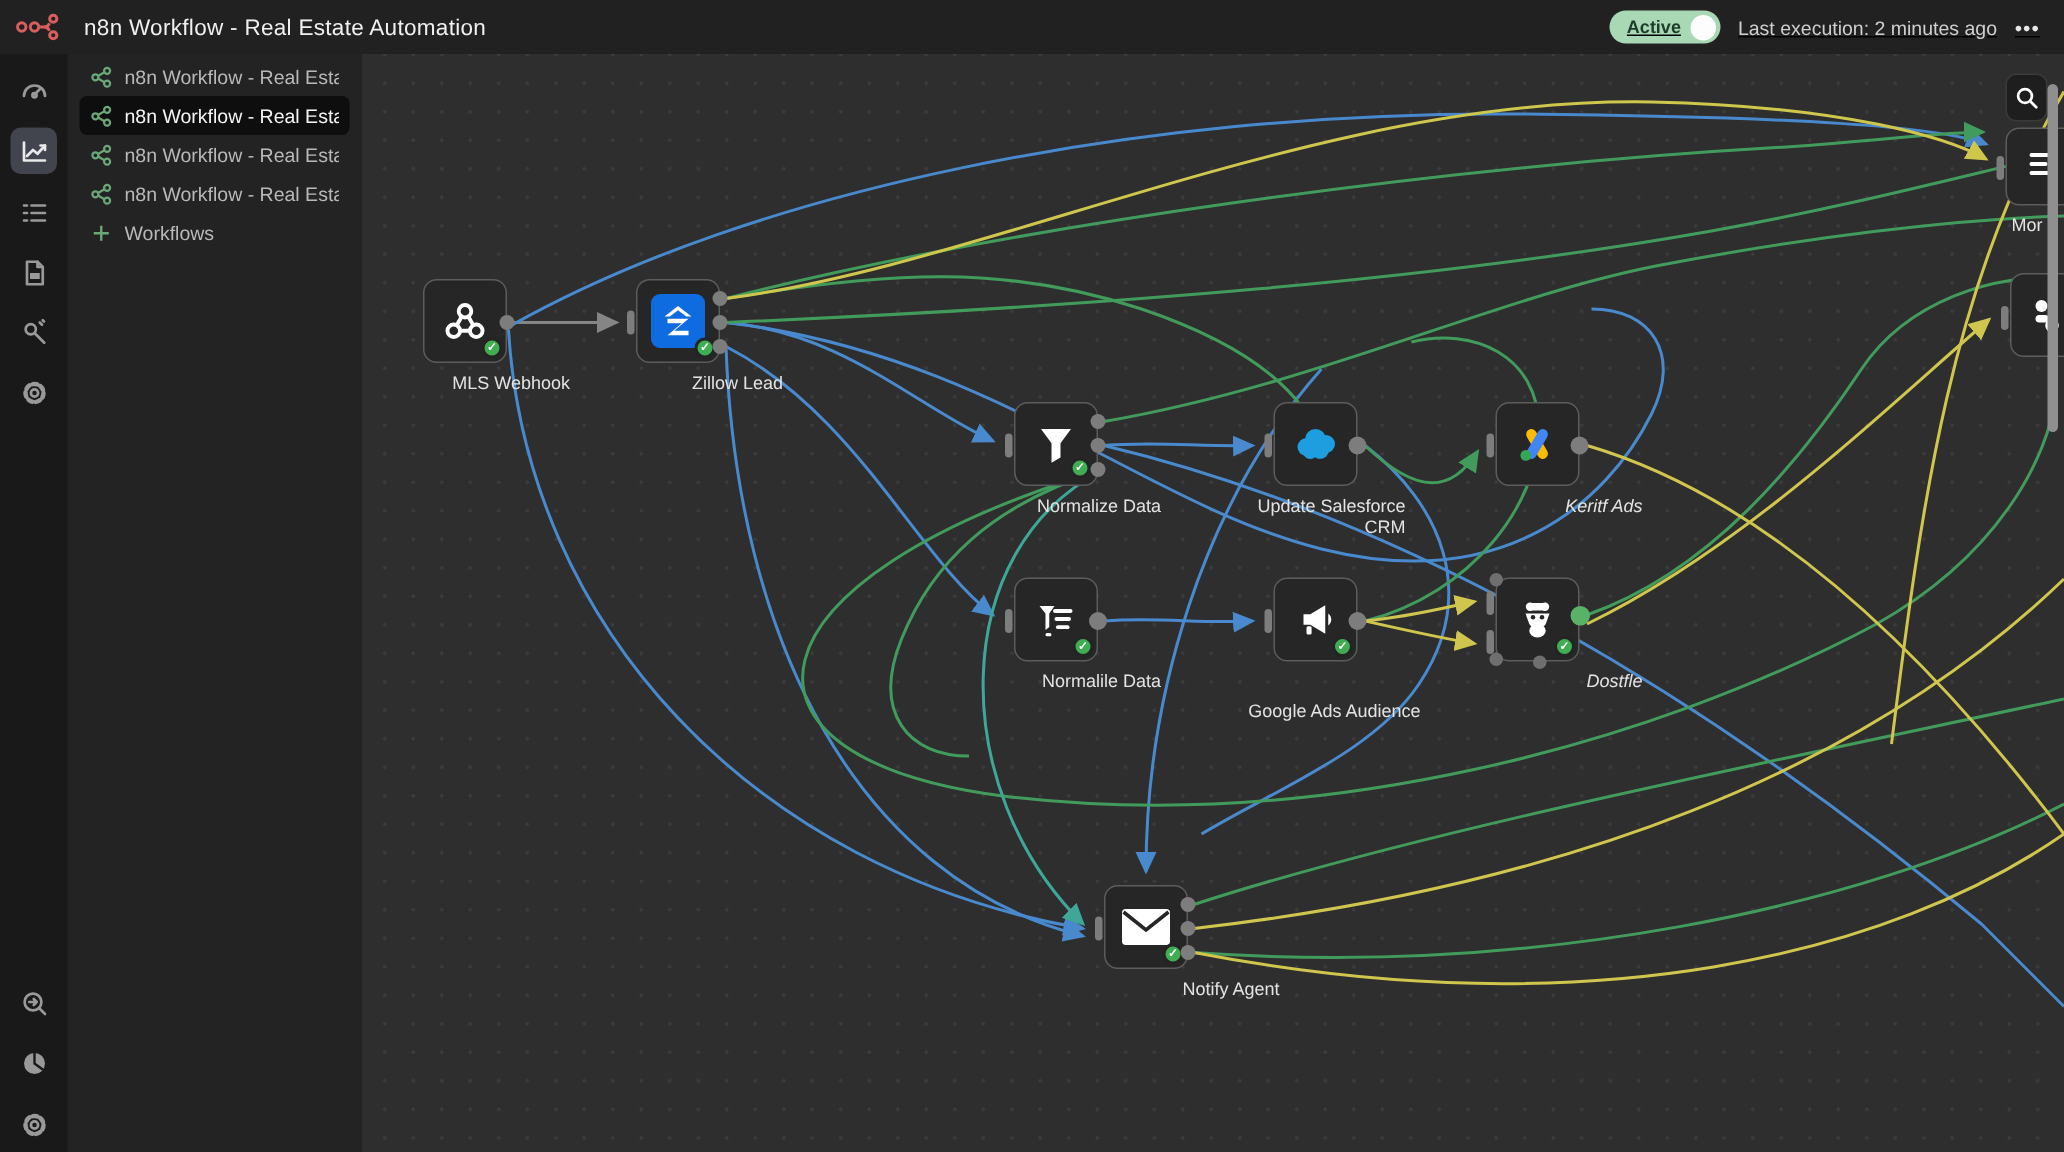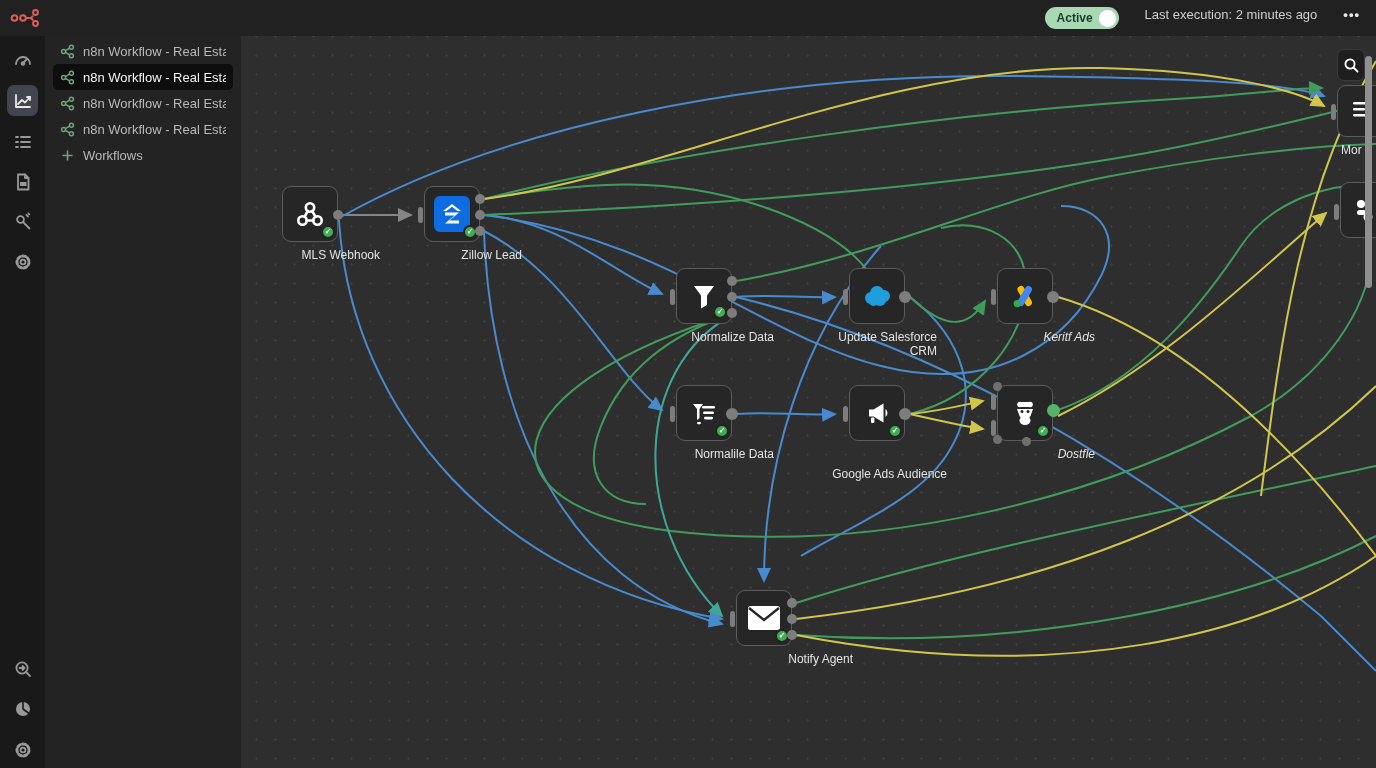--- a/index.html
+++ b/index.html
@@ -3,21 +3,21 @@
 <meta charset="utf-8">
 <style>
   * { margin:0; padding:0; box-sizing:border-box; }
   html,body { width:1376px; height:768px; background:#1b1b1b; font-family:"Liberation Sans",sans-serif; overflow:hidden; }
   .app { position:relative; width:1376px; height:768px; }
 
   
   .header { position:absolute; left:0; top:0; width:1376px; height:36px; background:#212121; display:flex; align-items:center; z-index:30; }
   .logo { margin-left:8px; width:34px; height:26px; display:flex; align-items:center; justify-content:center; }
   .header-title { margin-left:14px; color:#f0f0f0; font-size:15px; letter-spacing:.2px; }
-  .header-right { margin-left:auto; display:flex; align-items:flex-start; gap:26px; padding-right:16px; }
+  .header-right { margin-left:auto; display:flex; align-items:center; gap:12px; padding-right:16px;text-decoration:underline; }
   .status-pill { display:flex; align-items:center; gap:6px; background:#a9d9b4; border-radius:12px; padding:2px 3px 2px 12px; height:22px; }
   .status-pill .txt { color:#1d3b2a; font-size:12px; font-weight:bold; }
   .status-pill .knob { width:17px; height:17px; border-radius:50%; background:#fdfdfd; }
   .last-exec { color:#cfcfcf; font-size:13px; }
   .ellipsis { color:#e8e8e8; font-size:13px; letter-spacing:1px; font-weight:bold; cursor:pointer; }
 
   
   .rail { position:absolute; left:0; top:36px; width:45px; height:732px; background:#191919; z-index:25; }
   .rail-icon { position:absolute; left:7px; width:31px; height:31px; display:flex; align-items:center; justify-content:center; border-radius:7px; cursor:pointer; }
   .rail-icon.active { background:#42454e; }
@@ -69,20 +69,21 @@
           <circle cx="4.5" cy="11" r="2.8"></circle>
             <circle cx="13" cy="11" r="2.8"></circle>
           <path d="M16,11 h3.5"></path>
             <path d="M19.5,11 q2.5,0 3.5,-2.5"></path>
             <path d="M19.5,11 q2.5,0 3.5,2.5"></path>
           <circle cx="25.5" cy="5.5" r="2.4"></circle>
             <circle cx="25.5" cy="16.5" r="2.4"></circle>
         </g>
       </svg>
     </div>
+    <div class="header-title">n8n Workflow - Real Estate Automation</div>
     <div class="header-right">
       <div class="status-pill">
         <span class="txt">Active</span>
         <span class="knob"></span>
       </div>
       <div class="last-exec">Last execution: 2 minutes ago</div>
       <div class="ellipsis">•••</div>
     </div>
   </div>
 

